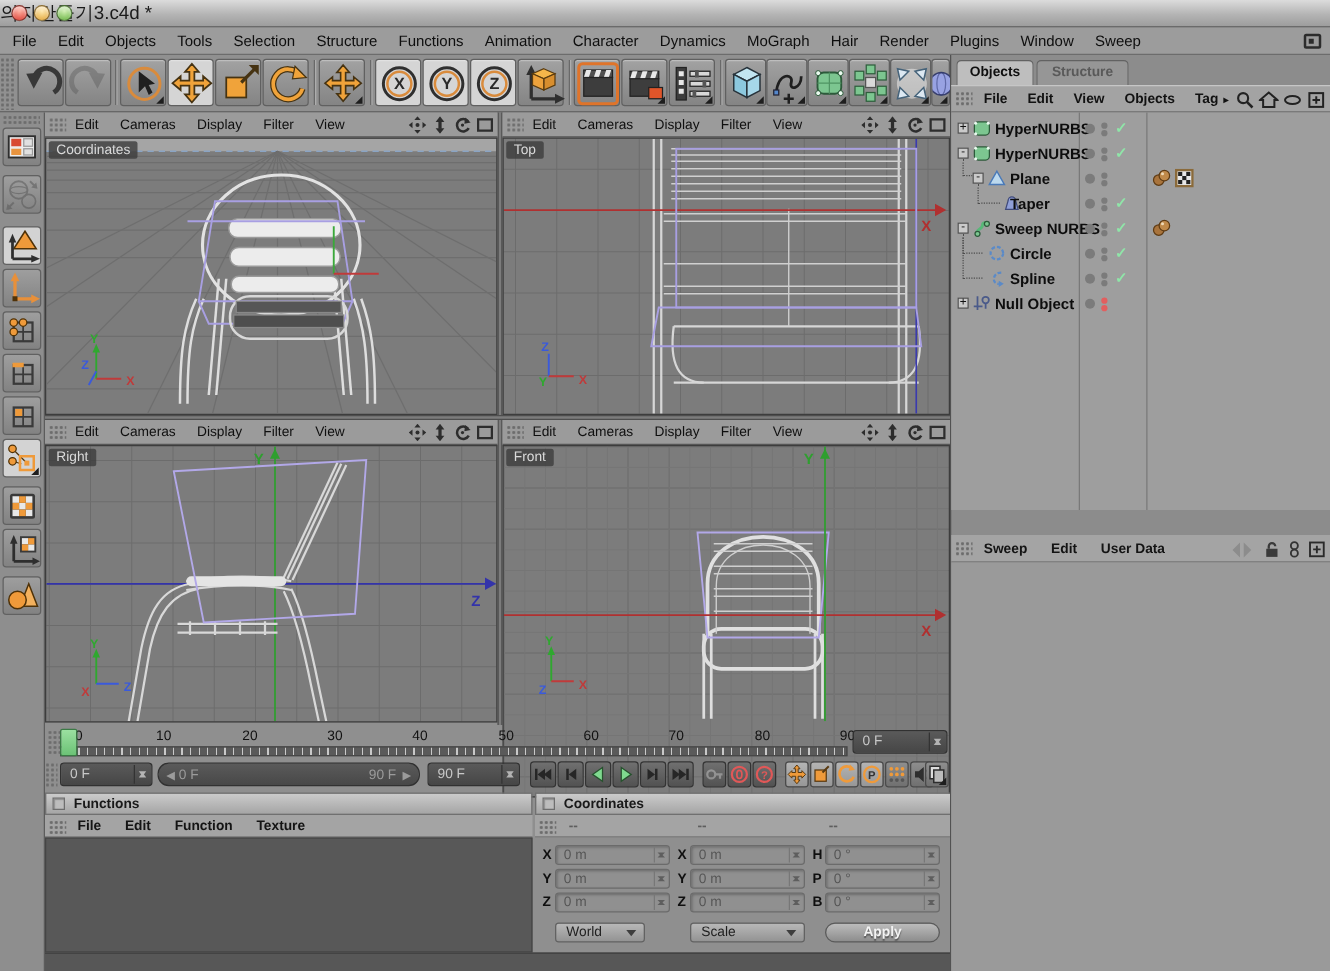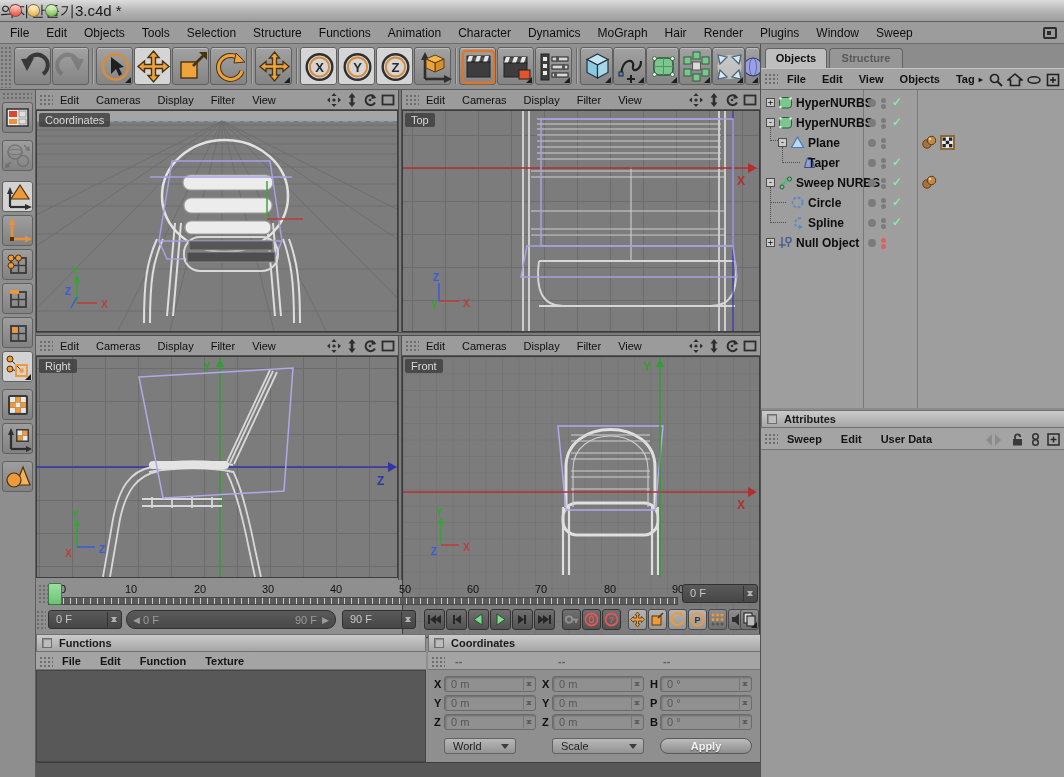--- a/index.html
+++ b/index.html
@@ -1089,24 +1089,20 @@
         </svg>
       <span class="olabel" style="left:35px">Null Object</span>
       <span class="bigdot"></span>
       <span class="vdots red">
           <i></i>
           <i></i>
         </span>
     </div>
   </div>
 
-  <div class="ptitle" style="left:0;top:366px;width:304px">
-    <span class="pcheck"></span>
-    <span>Attributes</span>
-  </div>
   <div class="pmenu" style="left:0;top:384px;width:304px;height:22px">
     <span class="vgrip gripv" style="top:5px"></span>
     <span>Sweep</span>
     <span>Edit</span>
     <span>User Data</span>
     <span class="omicons" style="top:4px">
       <span class="fainttri" style="border-right-color:#6f6f6f;margin-top:1px"></span>
       <span class="fainttri" style="border-left-color:#6f6f6f;margin-top:1px"></span>
       <svg width="15" height="15">
           <rect x="3" y="7" width="9" height="6.5" fill="#3a3a3a"></rect>

